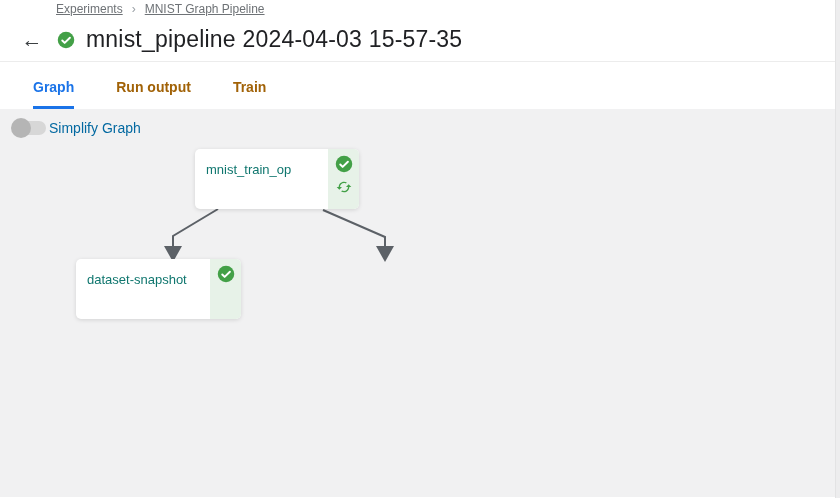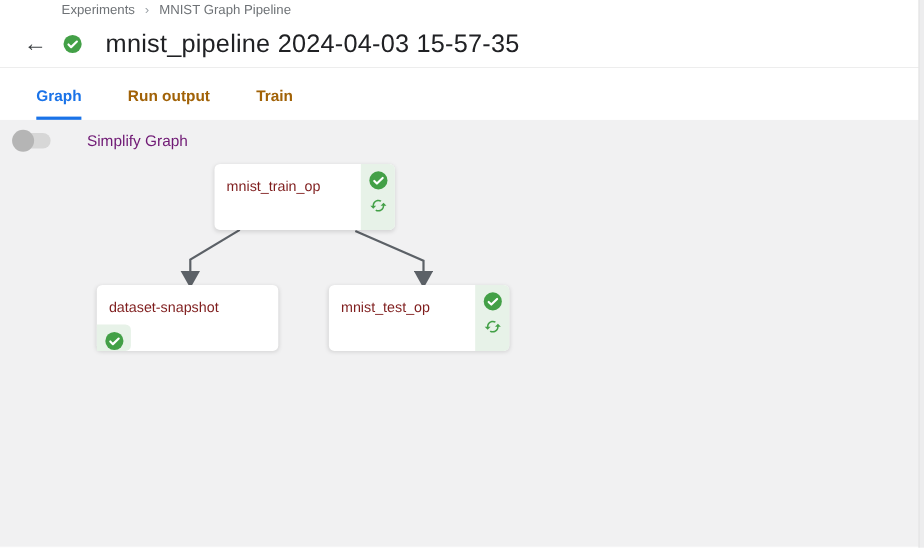--- a/index.html
+++ b/index.html
@@ -12,21 +12,21 @@
   }
 
   
   .breadcrumb-row {
     height: 18px;
     display: flex;
     align-items: center;
     padding-left: 56px;
     background: #ffffff;
   }
-  .crumb { font-size: 12px; color: #6e7276; cursor: pointer; }
+  .crumb { font-size: 12px; color: #6e7276; cursor: pointer; text-decoration: underline; }
   .crumb-sep { font-size: 12px; color: #9aa0a6; margin: 0 9px; }
 
   
   .title-row {
     height: 44px;
     display: flex;
     align-items: center;
     padding-left: 20px;
     background: #ffffff;
     border-bottom: 1px solid #ececec;
@@ -34,21 +34,21 @@
   .back-btn {
     font-size: 21px;
     color: #3c4043;
     line-height: 1;
     cursor: pointer;
     width: 24px;
     text-align: center;
   }
   .title-status { margin-left: 13px; display: flex; align-items: center; }
   .page-title {
-    margin-left: 21px;
+    margin-left: 11px;
     font-size: 23px;
     font-weight: 400;
     color: #202124;
     letter-spacing: .2px;
   }
 
   
   .tab-bar {
     height: 47px;
     background: #ffffff;
@@ -93,44 +93,44 @@
   .toggle-knob {
     position: absolute;
     left: -1px;
     top: -3px;
     width: 20px;
     height: 20px;
     border-radius: 50%;
     background: #b5b5b5;
   }
   .simplify-label {
-    margin-left: 33px;
+    margin-left: 3px;
     font-size: 14px;
-    color: #701a75;
+    color: #0369a1;
   }
 
   
   .node {
     position: absolute;
     width: 164px;
     height: 60px;
     background: #ffffff;
     border-radius: 5px;
     box-shadow: 0 1px 4px rgba(0,0,0,0.13);
     display: flex;
     cursor: pointer;
   }
   .node-train    { left: 195px; top: 40px; }
-  .node-snapshot { left: 88px;  top: 150px; width: 165px; flex-direction: column; }
+  .node-snapshot { left: 76px;  top: 150px; width: 165px; }
   .node-test     { left: 299px; top: 150px; }
   .node-label {
     flex: 1;
     padding: 13px 0 0 11px;
     font-size: 13px;
-    color: #7f1d1d;
+    color: #0f766e;
     white-space: nowrap;
     overflow: hidden;
   }
   .node-strip {
     width: 31px;
     background: #e7f2e8;
     border-radius: 0 5px 5px 0;
     display: flex;
     flex-direction: column;
     align-items: center;
@@ -212,28 +212,16 @@
   <div class="node node-snapshot">
     <div class="node-label">dataset-snapshot</div>
     <div class="node-strip">
       <svg class="icon-check" viewBox="0 0 24 24">
         <circle cx="12" cy="12" r="11" fill="#43a047"></circle>
         <path d="M7 12.6l3.2 3.2L17.2 9" stroke="#ffffff" stroke-width="2.6" fill="none" stroke-linecap="round" stroke-linejoin="round"></path>
       </svg>
     </div>
   </div>
 
-  <div class="node node-test">
-    <div class="node-label">mnist_test_op</div>
-    <div class="node-strip">
-      <svg class="icon-check" viewBox="0 0 24 24">
-        <circle cx="12" cy="12" r="11" fill="#43a047"></circle>
-        <path d="M7 12.6l3.2 3.2L17.2 9" stroke="#ffffff" stroke-width="2.6" fill="none" stroke-linecap="round" stroke-linejoin="round"></path>
-      </svg>
-      <svg class="icon-sync" viewBox="0 0 24 24">
-        <path d="M19 8l-4 4h3c0 3.31-2.69 6-6 6-1.01 0-1.97-.25-2.8-.7l-1.46 1.46C8.97 19.54 10.43 20 12 20c4.42 0 8-3.58 8-8h3l-4-4zM6 12c0-3.31 2.69-6 6-6 1.01 0 1.97.25 2.8.7l1.46-1.46C15.03 4.46 13.57 4 12 4c-4.42 0-8 3.58-8 8H1l4 4 4-4H6z" fill="#43a047"></path>
-      </svg>
-    </div>
-  </div>
 
 </div>
 
 <div class="scrollbar-track"></div>
 
 </body></html>

